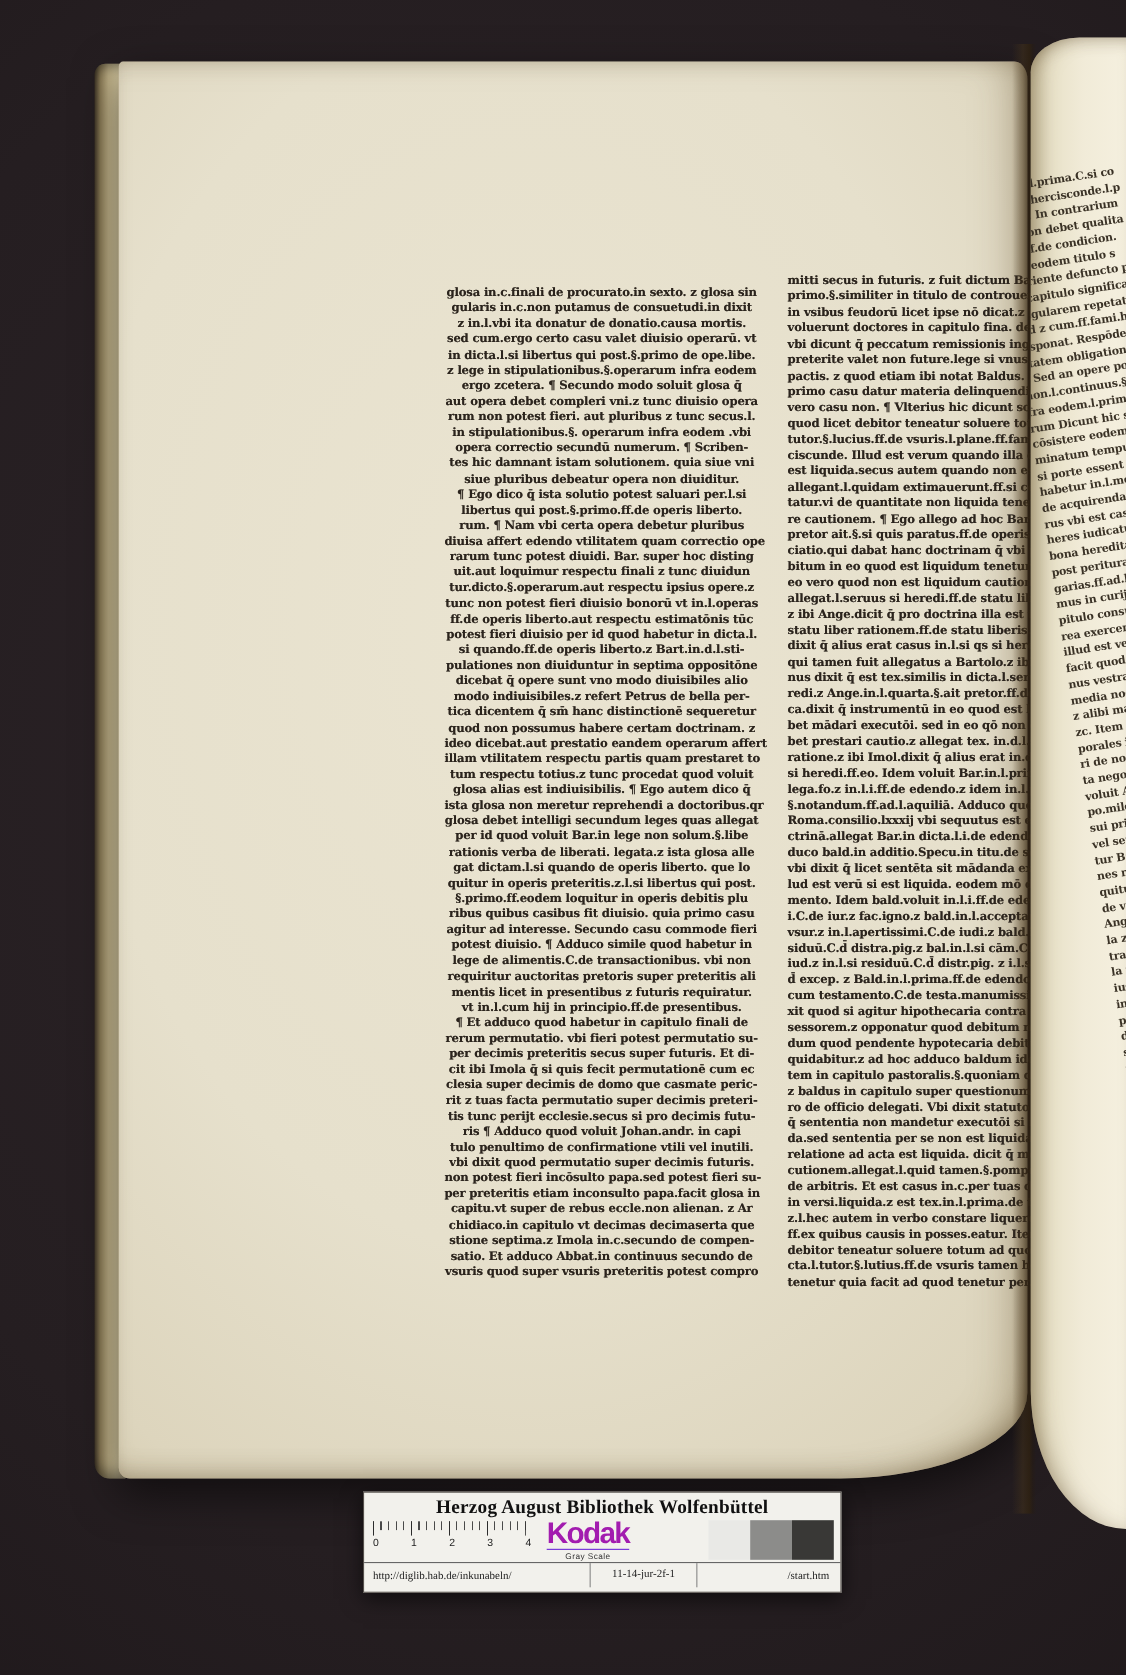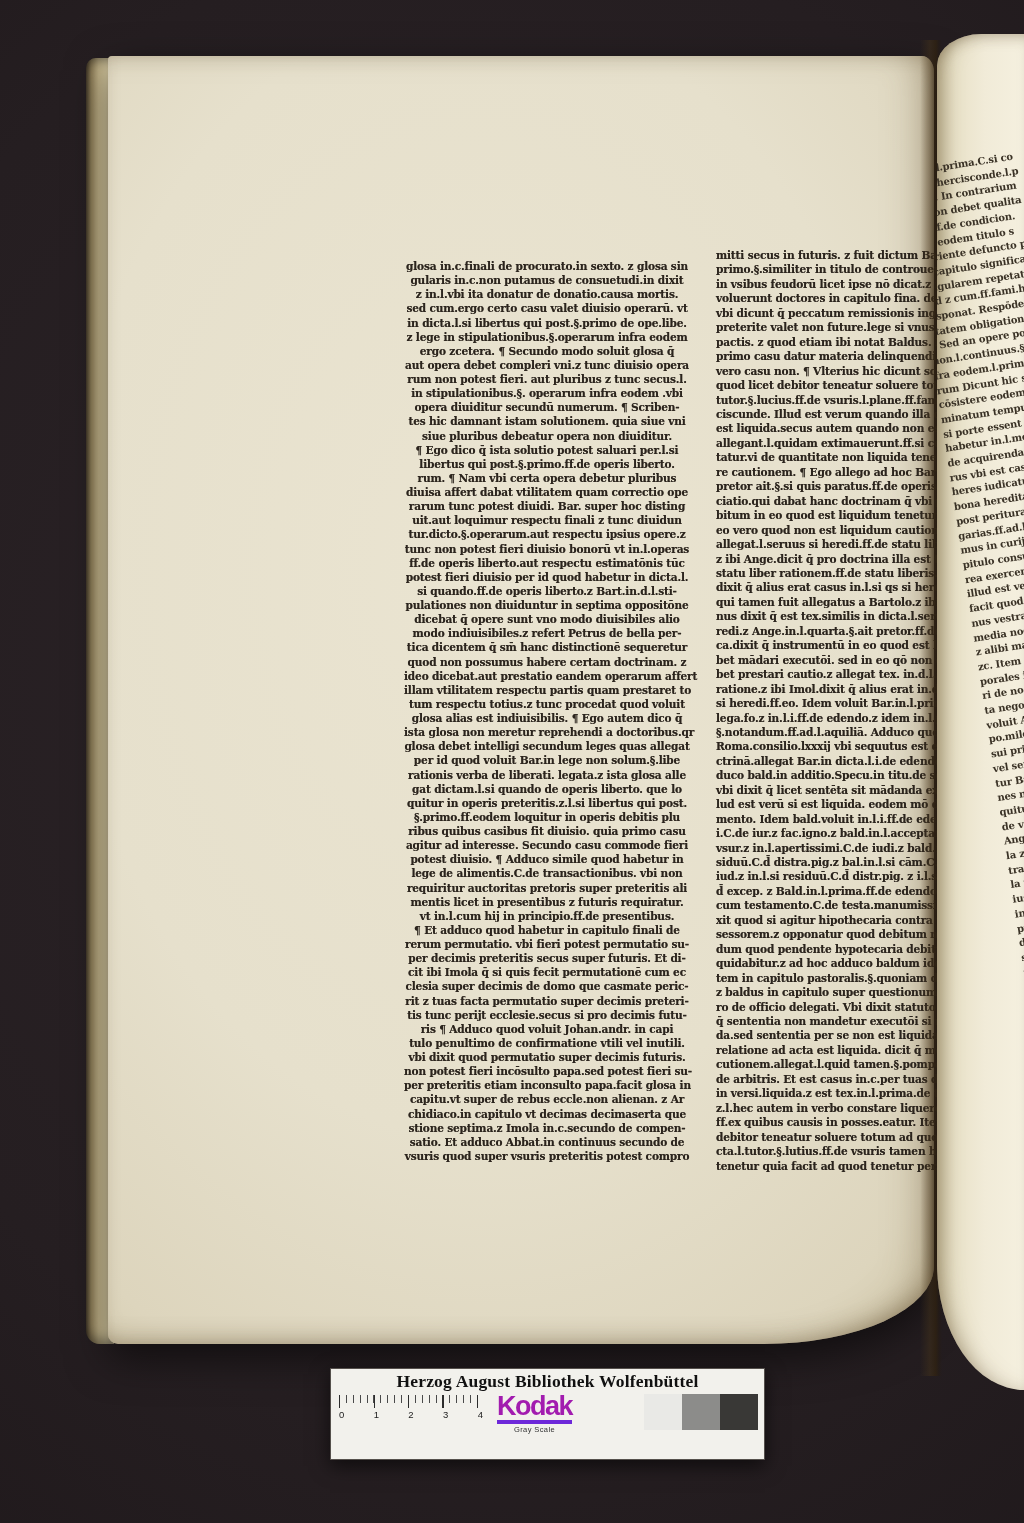--- a/index.html
+++ b/index.html
@@ -36,36 +36,36 @@
   .col{position:absolute;color:#2b241d;}
   .col .tl{font-size:10.6px;font-weight:bold;letter-spacing:-.18px;white-space:nowrap;
     text-shadow:0 0 .4px rgba(43,36,29,.55);}
   .col-left{left:296px;top:203px;width:286px;text-align:center;}
   .col-left .tl{line-height:14.12px;}
   .col-right{left:608px;top:192px;width:290px;}
   .col-right .tl{line-height:14.45px;}
   
   .card{position:absolute;left:330px;top:1356px;width:435px;height:92px;background:#f2f1ec;
     border:1px solid #55504c;box-shadow:0 6px 18px rgba(0,0,0,.6);
-    font-family:"Liberation Serif", serif;color:#111;box-sizing:border-box;margin-top:12px;}
+    font-family:"Liberation Serif", serif;color:#111;box-sizing:border-box;}
   .card-title{font-weight:bold;font-size:17.5px;text-align:center;margin-top:2px;
     letter-spacing:.2px;white-space:nowrap;}
   .card-mid{display:flex;align-items:flex-start;height:40px;padding:1px 6px 0 8px;box-sizing:border-box;}
   .ruler-wrap{width:150px;margin-top:2px;}
   .ruler-ticks{height:13px;
     background:
       repeating-linear-gradient(90deg,#2c2c2c 0 1px,transparent 1px 34.5px) 0 0/139px 13px no-repeat,
       repeating-linear-gradient(90deg,#4a4a4a 0 1px,transparent 1px 6.9px) 0 0/139px 8px no-repeat;}
   .ruler-nums{display:flex;justify-content:space-between;width:144px;font-family:"Liberation Sans",sans-serif;
     font-size:9.5px;color:#222;margin-top:1px;}
   .kodak{margin-left:8px;text-align:center;}
   .kodak-brand{font-family:"Liberation Sans",sans-serif;font-weight:bold;font-size:27px;
     letter-spacing:-1.5px;line-height:26px;color:#a21caf;}
   .kodak-sub{font-family:"Liberation Sans",sans-serif;font-size:7.5px;color:#333;
-    border-top:4px solid #6d28d9;margin-top:1px;padding-top:1px;letter-spacing:.4px;}
+    border-top:1px solid #6d28d9;margin-top:1px;padding-top:1px;letter-spacing:.4px;}
   .patches{display:flex;margin-left:auto;margin-top:1px;}
   .patch{width:38px;height:36px;}
   .card-foot{display:flex;align-items:center;border-top:1px solid #666;height:22px;
     font-size:10px;color:#1c1c1c;}
   .foot-url{flex:1 1 46%;padding-left:8px;white-space:nowrap;}
   .foot-mark{flex:0 0 96px;text-align:center;border-left:1px solid #888;border-right:1px solid #888;
     align-self:stretch;line-height:22px;white-space:nowrap;}
   .foot-start{flex:1 1 28%;text-align:right;padding-right:10px;white-space:nowrap;}
 </style>
 </head>
@@ -80,27 +80,27 @@
         <div class="tl">glosa in.c.finali de procurato.in sexto. z glosa sin</div>
         <div class="tl">gularis in.c.non putamus de consuetudi.in dixit</div>
         <div class="tl">z in.l.vbi ita donatur de donatio.causa mortis.</div>
         <div class="tl">sed cum.ergo certo casu valet diuisio operarū. vt</div>
         <div class="tl">in dicta.l.si libertus qui post.§.primo de ope.libe.</div>
         <div class="tl">z lege in stipulationibus.§.operarum infra eodem</div>
         <div class="tl">ergo zcetera. ¶ Secundo modo soluit glosa q̄</div>
         <div class="tl">aut opera debet compleri vni.z tunc diuisio opera</div>
         <div class="tl">rum non potest fieri. aut pluribus z tunc secus.l.</div>
         <div class="tl">in stipulationibus.§. operarum infra eodem .vbi</div>
-        <div class="tl">opera diuiditur secundū numerum. ¶ Scriben-</div>
+        <div class="tl">opera correctio secundū numerum. ¶ Scriben-</div>
         <div class="tl">tes hic damnant istam solutionem. quia siue vni</div>
         <div class="tl">siue pluribus debeatur opera non diuiditur.</div>
         <div class="tl">¶ Ego dico q̄ ista solutio potest saluari per.l.si</div>
         <div class="tl">libertus qui post.§.primo.ff.de operis liberto.</div>
         <div class="tl">rum. ¶ Nam vbi certa opera debetur pluribus</div>
-        <div class="tl">diuisa affert dabat vtilitatem quam correctio ope</div>
+        <div class="tl">diuisa affert edendo vtilitatem quam correctio ope</div>
         <div class="tl">rarum tunc potest diuidi. Bar. super hoc disting</div>
         <div class="tl">uit.aut loquimur respectu finali z tunc diuidun</div>
         <div class="tl">tur.dicto.§.operarum.aut respectu ipsius opere.z</div>
         <div class="tl">tunc non potest fieri diuisio bonorū vt in.l.operas</div>
         <div class="tl">ff.de operis liberto.aut respectu estimatōnis tūc</div>
         <div class="tl">potest fieri diuisio per id quod habetur in dicta.l.</div>
         <div class="tl">si quando.ff.de operis liberto.z Bart.in.d.l.sti-</div>
         <div class="tl">pulationes non diuiduntur in septima oppositōne</div>
         <div class="tl">dicebat q̄ opere sunt vno modo diuisibiles alio</div>
         <div class="tl">modo indiuisibiles.z refert Petrus de bella per-</div>
@@ -289,15 +289,20 @@
       <div class="kodak">
         <div class="kodak-brand">Kodak</div>
         <div class="kodak-sub">Gray Scale</div>
       </div>
       <div class="patches">
         <div class="patch" style="background: rgb(233, 233, 230);"></div>
         <div class="patch" style="background: rgb(140, 140, 138);"></div>
         <div class="patch" style="background: rgb(57, 56, 54);"></div>
       </div>
     </div>
+    <div class="card-foot">
+      <div class="foot-url">http://diglib.hab.de/inkunabeln/</div>
+      <div class="foot-mark">11-14-jur-2f-1</div>
+      <div class="foot-start">/start.htm</div>
+    </div>
   </div>
 
 </div>
 
 </body></html>

